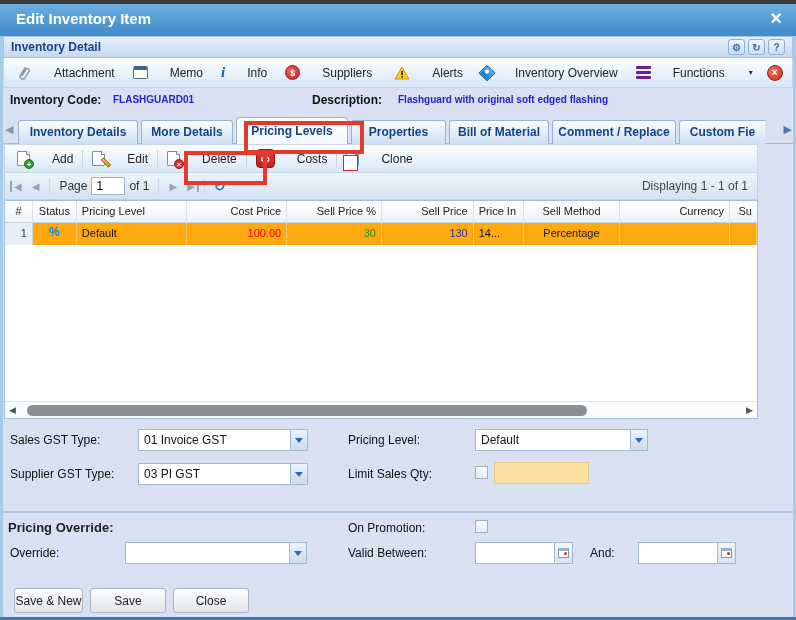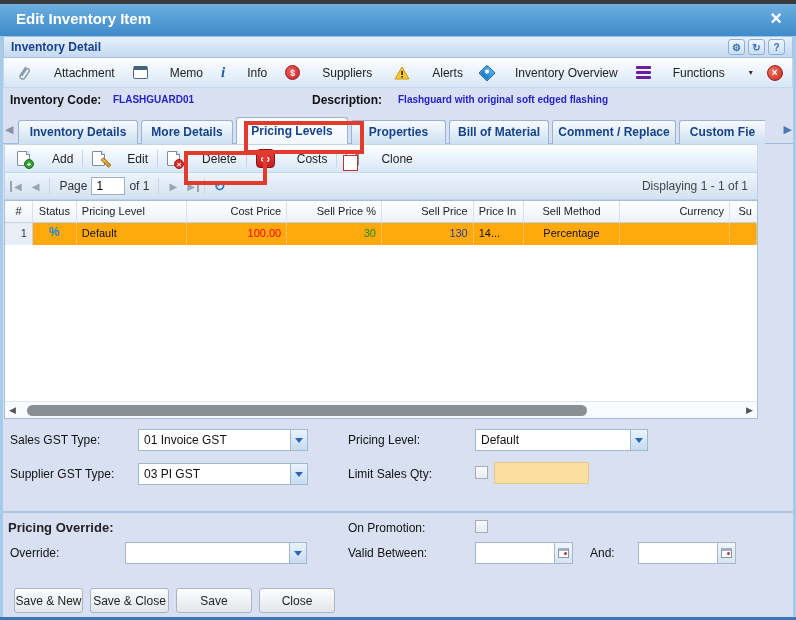--- a/index.html
+++ b/index.html
@@ -371,20 +371,19 @@
     <div class="datefield abs" style="left:638px; top:29px; width:98px">
       <span class="df-val"></span>
       <span class="df-btn">
           <span class="cal"></span>
         </span>
     </div>
   </div>
 
   <div class="footer">
     <button class="btn b1">Save &amp; New</button>
-    <button class="btn b2">Save &amp; Close</button>
     <button class="btn b3">Save</button>
     <button class="btn b4">Close</button>
   </div>
 
   <div class="red-box" style="left:244px; top:121px; width:120px; height:33px"></div>
   <div class="red-box" style="left:184px; top:151px; width:83px; height:34px"></div>
 </div>
 
 </body></html>

